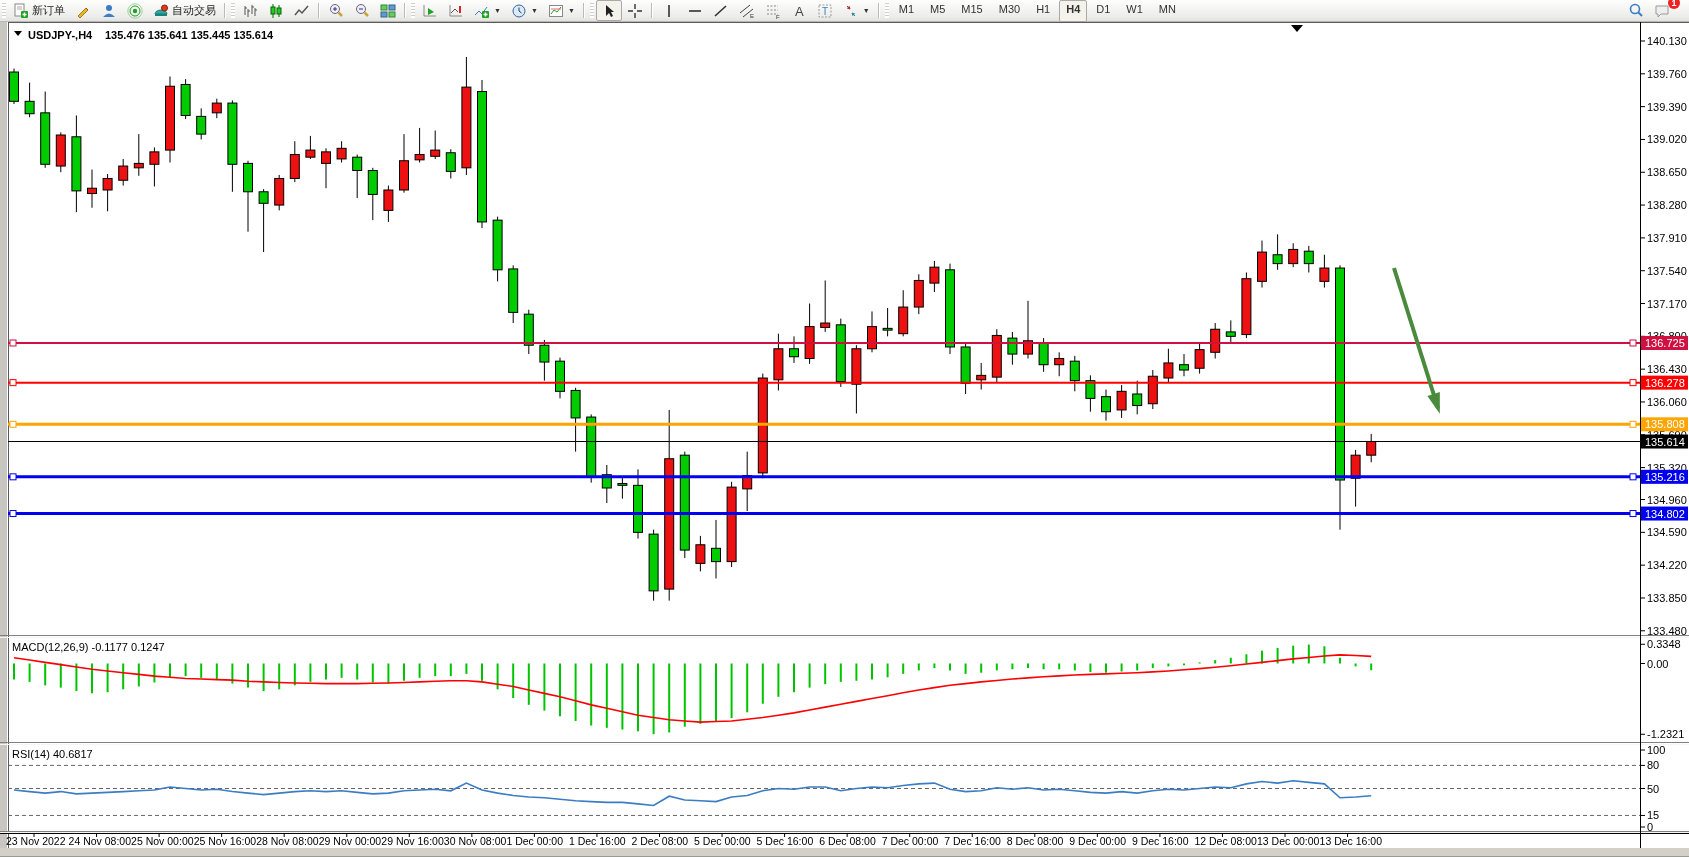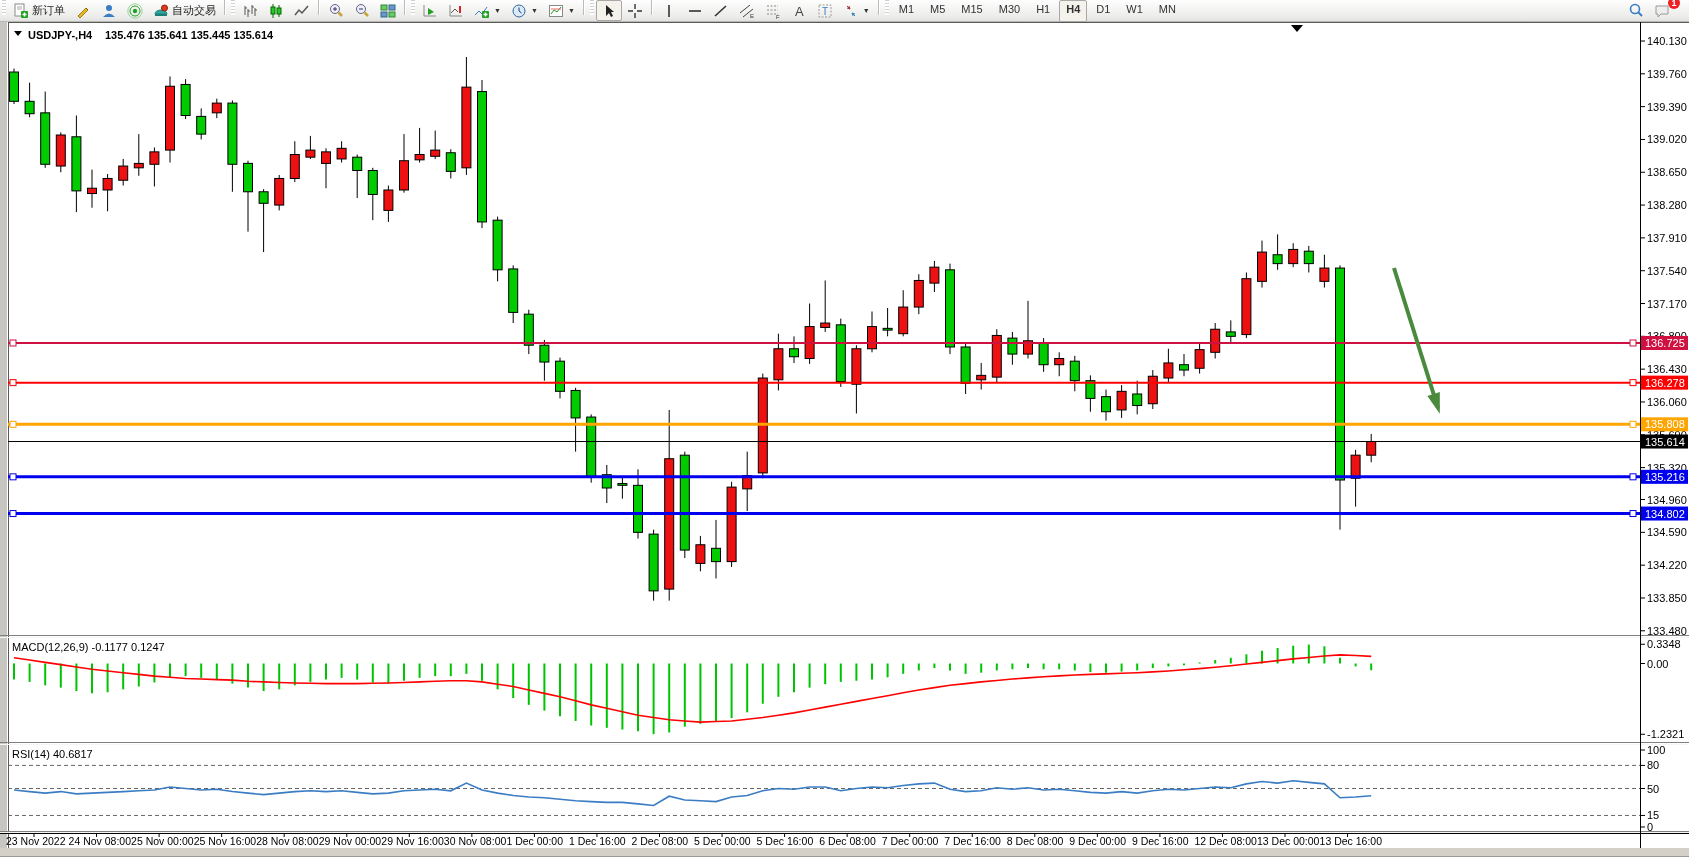--- a/index.html
+++ b/index.html
@@ -1,21 +1,21 @@
 <!DOCTYPE html>
 <html><head>
 <meta charset="utf-8">
 <style>
   html,body{margin:0;padding:0;background:#fff;width:1689px;height:857px;overflow:hidden;
     font-family:"Liberation Sans",sans-serif;-webkit-font-smoothing:none;}
   #stage{position:relative;width:1689px;height:857px;background:#fff;}
   
   #toolbar{position:absolute;left:0;top:0;width:1689px;height:21px;
     background:linear-gradient(#fefefe,#ececea 80%,#e2e2e0);border-bottom:1px solid #b8b8b4;
-    display:flex;font-size:11px;color:#222;z-index:5;}
+    display:flex;align-items:center;font-size:11px;color:#222;z-index:5;}
   .tb-btn{display:flex;align-items:center;gap:3px;padding:1px 4px;height:17px;border:1px solid transparent;border-radius:2px;}
   .tb-sep{width:1px;height:15px;background:#bbb;border-right:1px solid #fff;margin:0 3px;flex:none;}
   .grip{width:4px;height:15px;margin:0 2px;background:repeating-linear-gradient(#cfcfcf 0 1px,#fff 1px 3px);flex:none;}
   .ico{width:16px;height:16px;flex:none;display:inline-block;}
   .dd{font-size:7px;color:#333;margin-left:1px;}
   .tf-btn{padding:2px 6px;height:16px;line-height:12px;font-size:11px;color:#333;border:1px solid transparent;margin:0 1px;}
   .tf-btn.active{background:#f4f2ea;border:1px solid #a9a9a9;border-radius:2px;font-weight:bold;}
   .badge{position:absolute;top:-4px;right:-6px;background:#e22;color:#fff;border-radius:50%;
     width:12px;height:12px;font-size:9px;line-height:12px;text-align:center;font-weight:bold;}
   .bubble{position:relative;}

